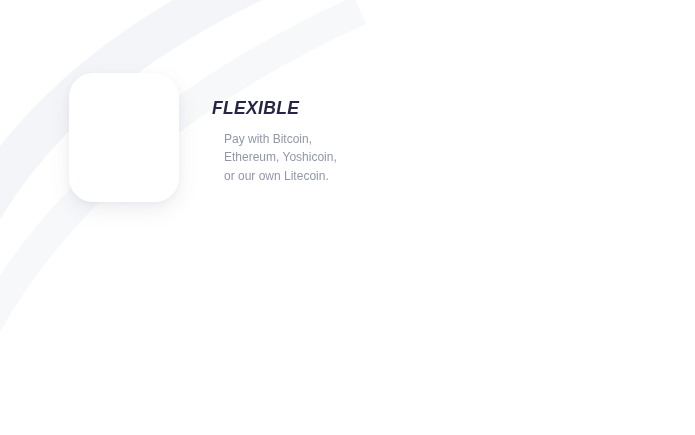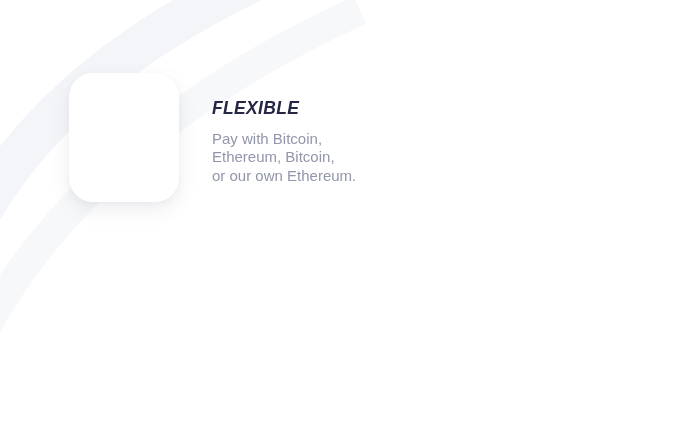--- a/index.html
+++ b/index.html
@@ -7,39 +7,39 @@
        font-family:"Liberation Sans",sans-serif;position:relative;}
   .bg-swirls{position:absolute;left:0;top:0;width:695px;height:435px;z-index:0;}
   .grid{position:absolute;left:0;top:0;width:695px;height:435px;z-index:1;}
   .feature{position:absolute;}
   .card{position:absolute;width:110px;height:129px;background:#fff;border-radius:24px;
         box-shadow:0 8px 20px rgba(90,95,120,.10), 0 2px 6px rgba(90,95,120,.05);}
   .icon{position:absolute;left:0;top:0;width:110px;height:129px;}
   .txt{position:absolute;}
   .ttl{font-size:17.5px;letter-spacing:.35px;color:#252646;font-weight:700;
        margin:0;line-height:1;white-space:nowrap;font-style:italic;}
-  .desc{font-size:15px;line-height:18.6px;color:#9296aa;margin:0;font-weight:400;}
+  .desc{font-size:12px;line-height:18.6px;color:#9296aa;margin:12px;font-weight:400;}
 </style>
 </head>
 <body>
 
 <svg class="bg-swirls" viewBox="0 0 695 435">
   <path d="M-60 300 C -10 150, 110 40, 300 -40" fill="none" stroke="#f4f5f8" stroke-width="42"></path>
   <path d="M-60 430 C 0 250, 140 110, 360 10" fill="none" stroke="#f7f8fa" stroke-width="30"></path>
 </svg>
 
 <div class="grid">
 
   <div class="feature" style="left:69px;top:73px;">
     <div class="card">
       <svg class="icon" viewBox="0 0 110 129"></svg>
     </div>
     <div class="txt" style="left:143px;top:27px;width:220px;">
       <p class="ttl">FLEXIBLE</p>
       <p class="desc" style="margin-top:12px;">
         <span>Pay with Bitcoin,</span><br>
-        <span>Ethereum, Bitcoin,</span><br>
-        <span>or our own Ethereum.</span>
+        <span>Ethereum, Yoshicoin,</span><br>
+        <span>or our own Litecoin.</span>
       </p>
     </div>
   </div>
 
 </div>
 
 </body></html>

